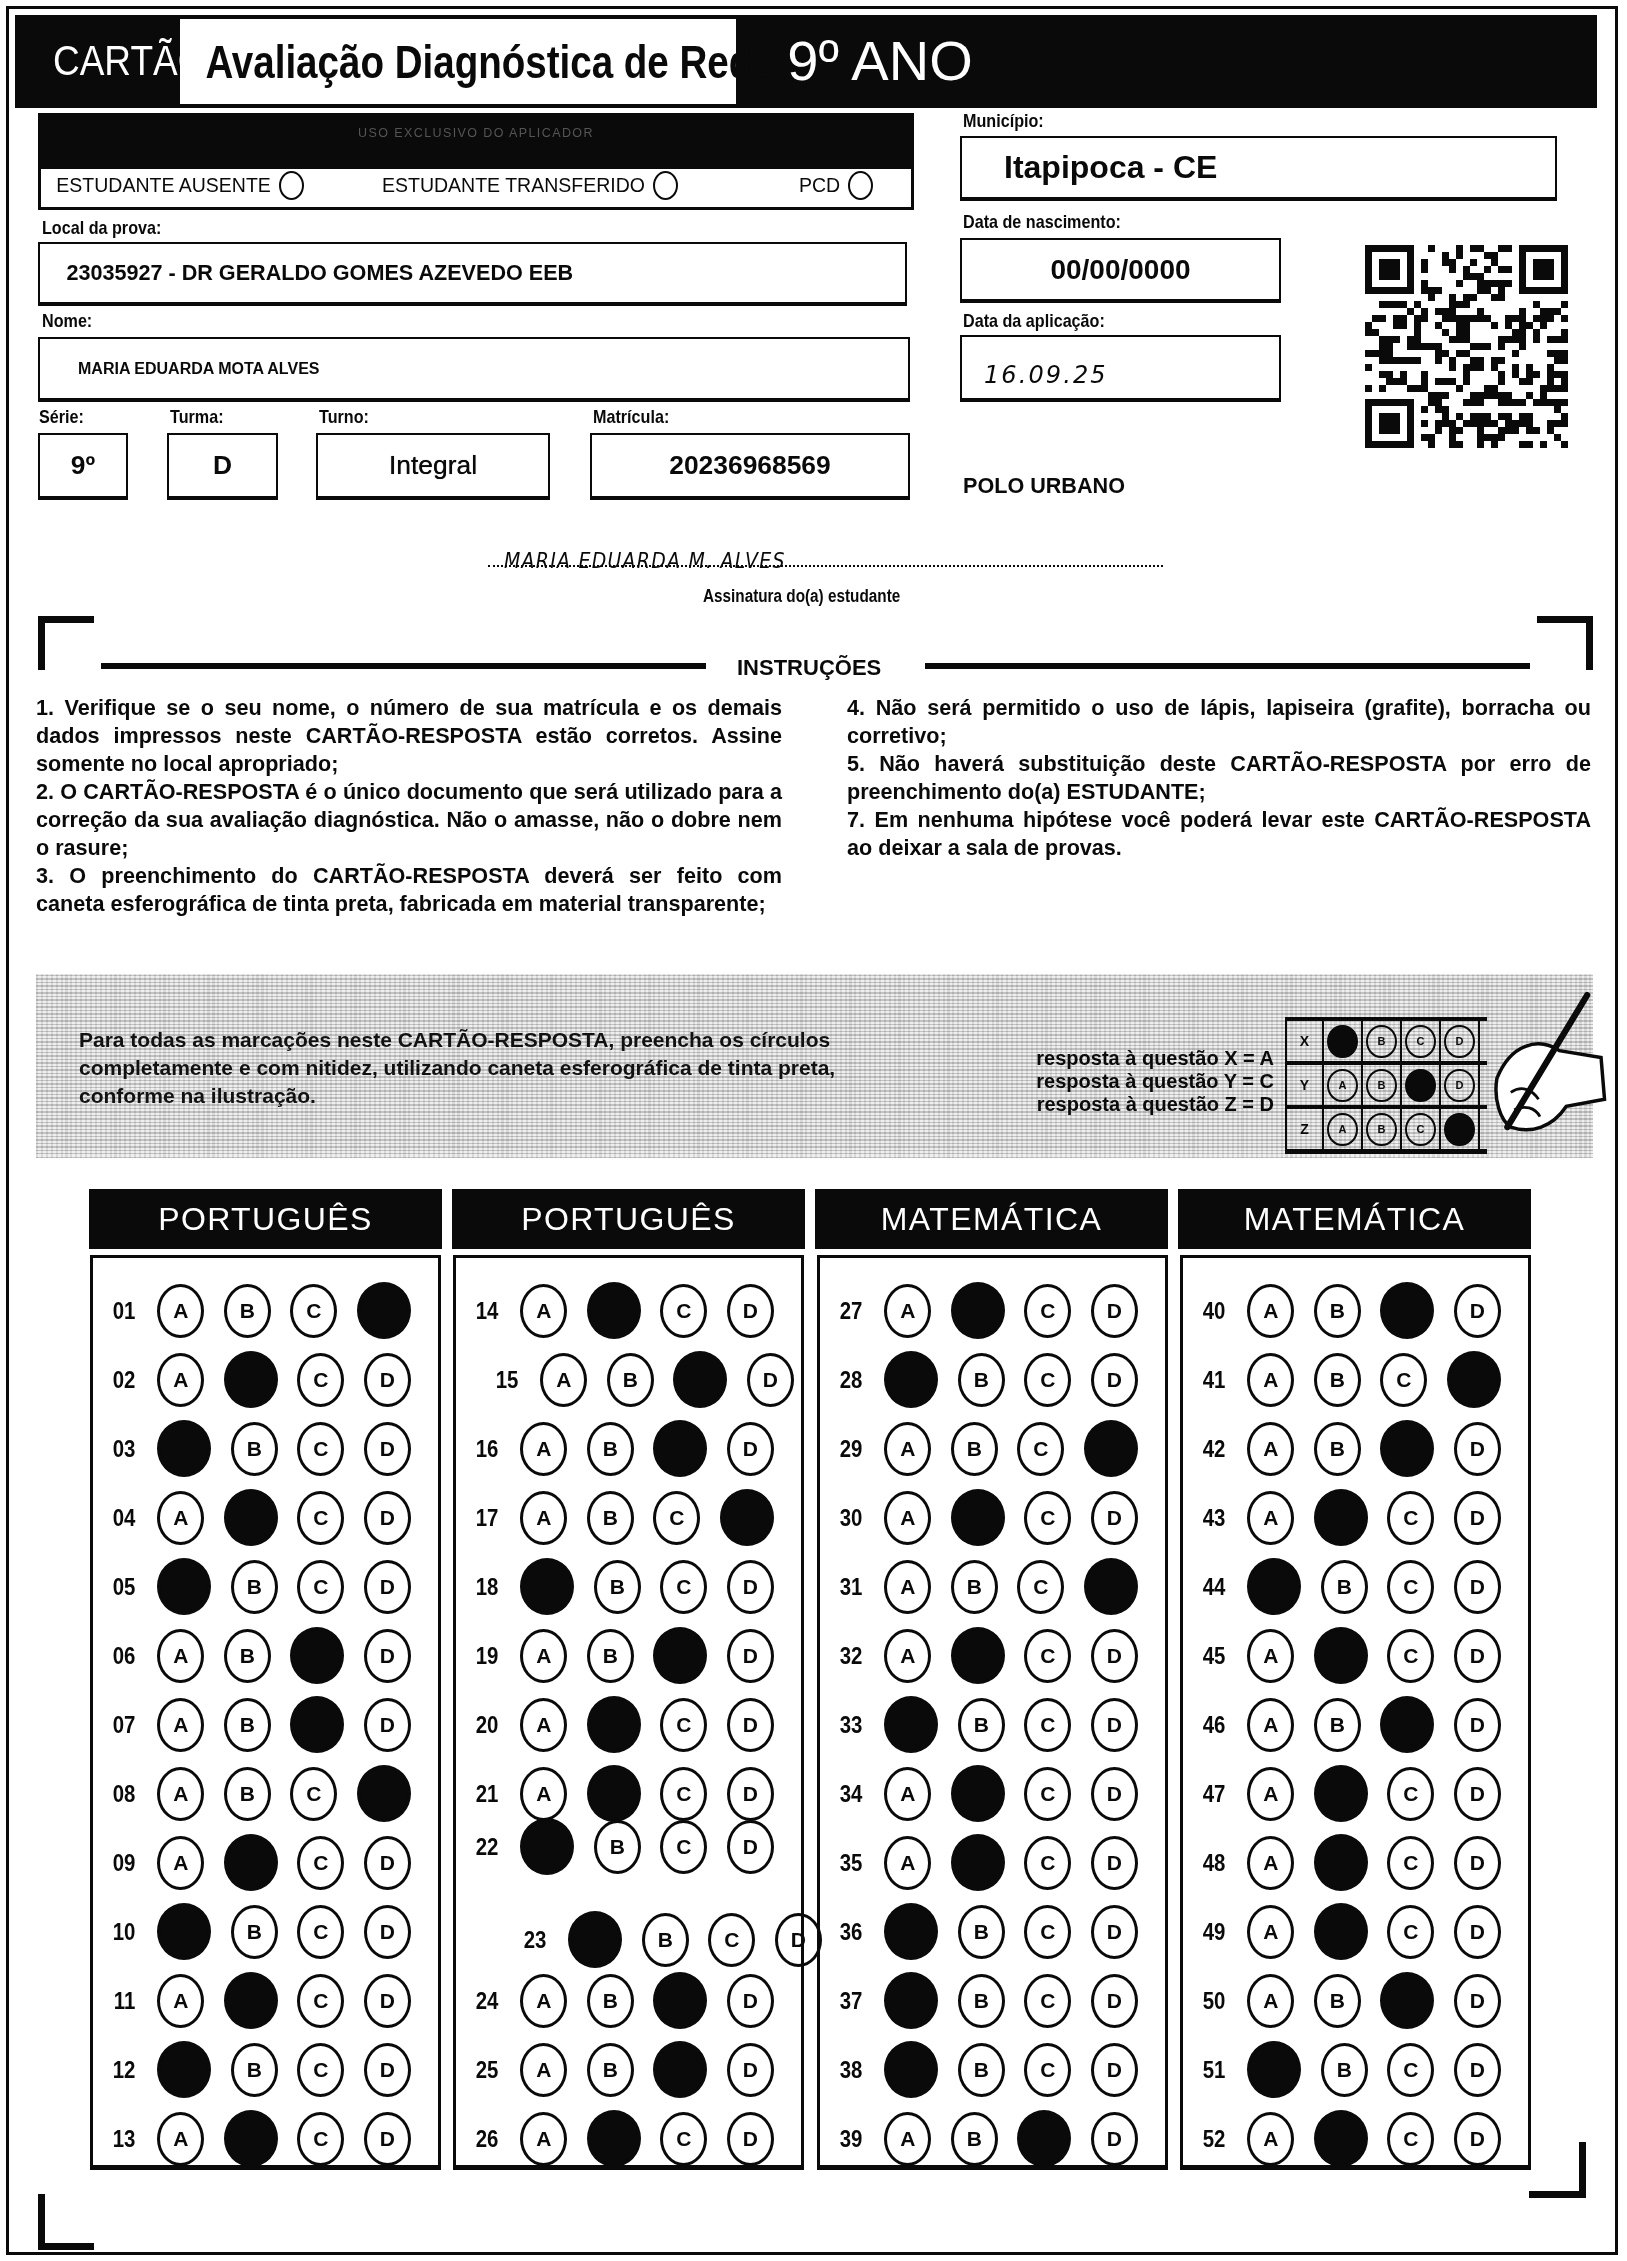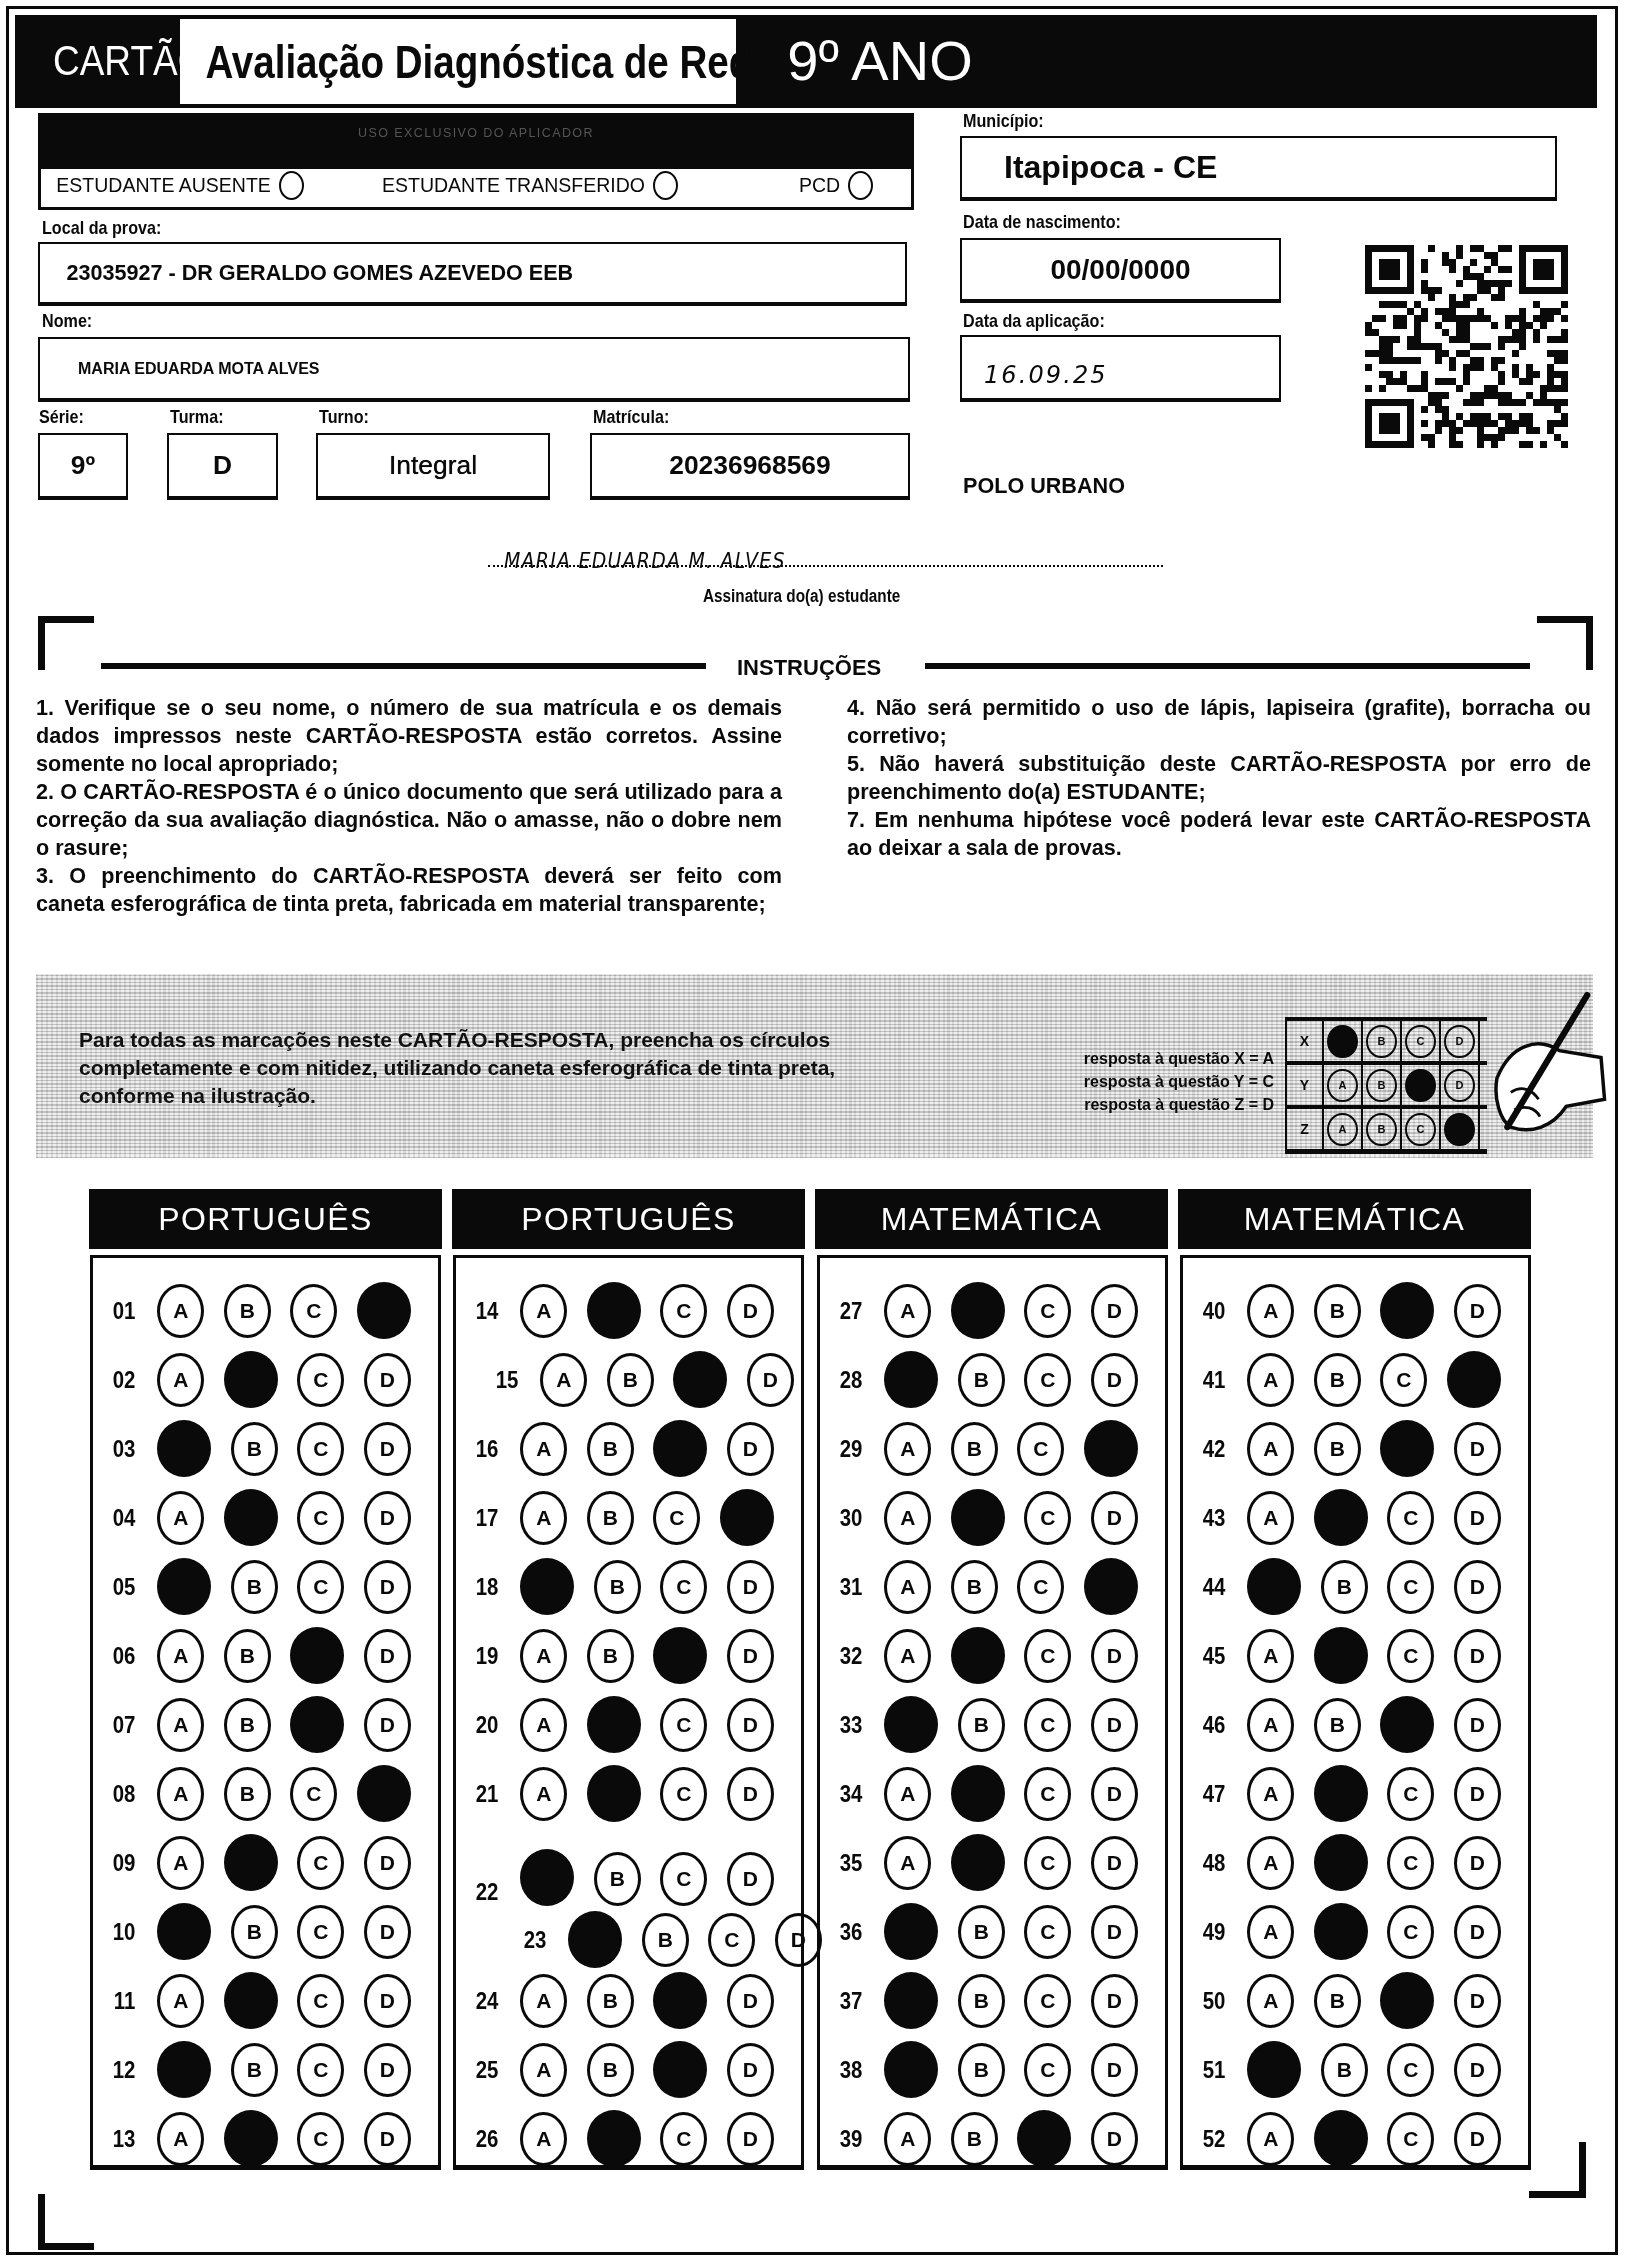--- a/index.html
+++ b/index.html
@@ -40,21 +40,21 @@
   .instr-title { position: absolute; left: 737px; top: 655px; font-size: 22px; font-weight: bold; }
   .instr-col { position: absolute; font-size: 21.6px; font-weight: bold; line-height: 28px; text-align: justify; }
   .instr-col p { margin: 0; }
 
   
   .example { position: absolute; left: 36px; top: 974px; width: 1557px; height: 184px;
              background: repeating-linear-gradient(90deg, #d9d9d9 0 2.1px, #efefef 2.1px 4.9px),
                          repeating-linear-gradient(0deg, #cfcfcf 0 1.4px, transparent 1.4px 3.5px);
              background-blend-mode: multiply; }
   .ex-text { position: absolute; left: 43px; top: 52px; font-size: 21px; font-weight: bold; line-height: 28px; width: 835px; color: #111; }
-  .ex-legend { position: absolute; left: 995px; top: 73px; font-size: 16px; font-weight: bold; line-height: 23px; text-align: right; width: 243px; }
+  .ex-legend { position: absolute; left: 995px; top: 73px; font-size: 20px; font-weight: bold; line-height: 23px; text-align: right; width: 243px; }
   .ex-grid { position: absolute; left: 1249px; top: 43px; width: 202px; }
   .ex-row { display: flex; align-items: center; height: 40px; border-top: 4.2px solid #0a0a0a; }
   .ex-row:last-child { border-bottom: 5.6px solid #0a0a0a; }
   .ex-cell { width: 39px; height: 40px; border-right: 2.1px solid #0a0a0a; display: flex; align-items: center; justify-content: center; font-weight: bold; font-size: 14px; box-sizing: border-box; }
   .ex-cell:first-child { border-left: 2.1px solid #0a0a0a; }
   .ex-bub { width: 26.4px; height: 29px; border: 2.1px solid #0a0a0a; border-radius: 50%; display: flex; align-items: center; justify-content: center; font-size: 11px; }
   .ex-bub.filled { background: #0a0a0a; }
   .ex-hand { position: absolute; left: 1447px; top: 14px; width: 125px; height: 167px; }
 
   
@@ -674,21 +674,21 @@
         <div class="bub">C</div>
         <div class="bub">D</div>
       </div>
       <div class="q-row" style="top: 504px;">
         <div class="q-num">21</div>
         <div class="bub">A</div>
         <div class="bub filled">B</div>
         <div class="bub">C</div>
         <div class="bub">D</div>
       </div>
-      <div class="q-row" style="top: 585px; align-items: flex-end;">
+      <div class="q-row" style="top: 557px;">
         <div class="q-num">22</div>
         <div class="bub filled">A</div>
         <div class="bub">B</div>
         <div class="bub">C</div>
         <div class="bub">D</div>
       </div>
       <div class="q-row" style="top: 650px; margin-left: 48px;">
         <div class="q-num">23</div>
         <div class="bub filled">A</div>
         <div class="bub">B</div>

